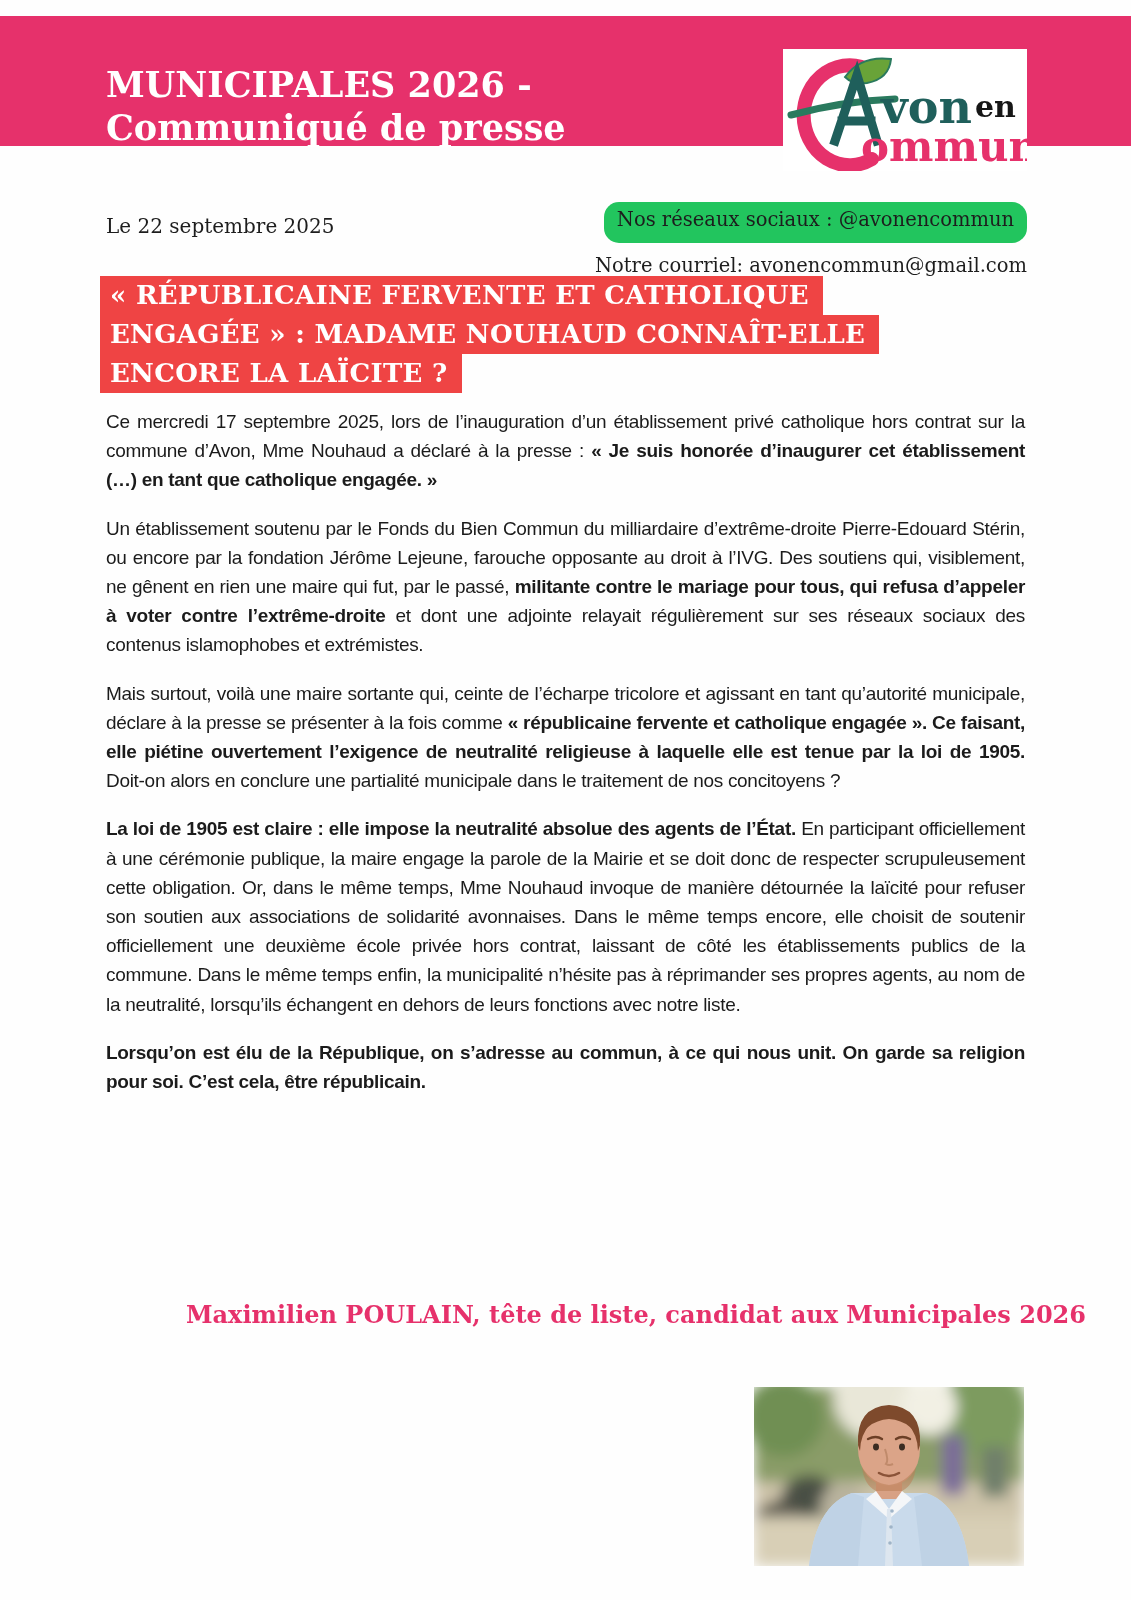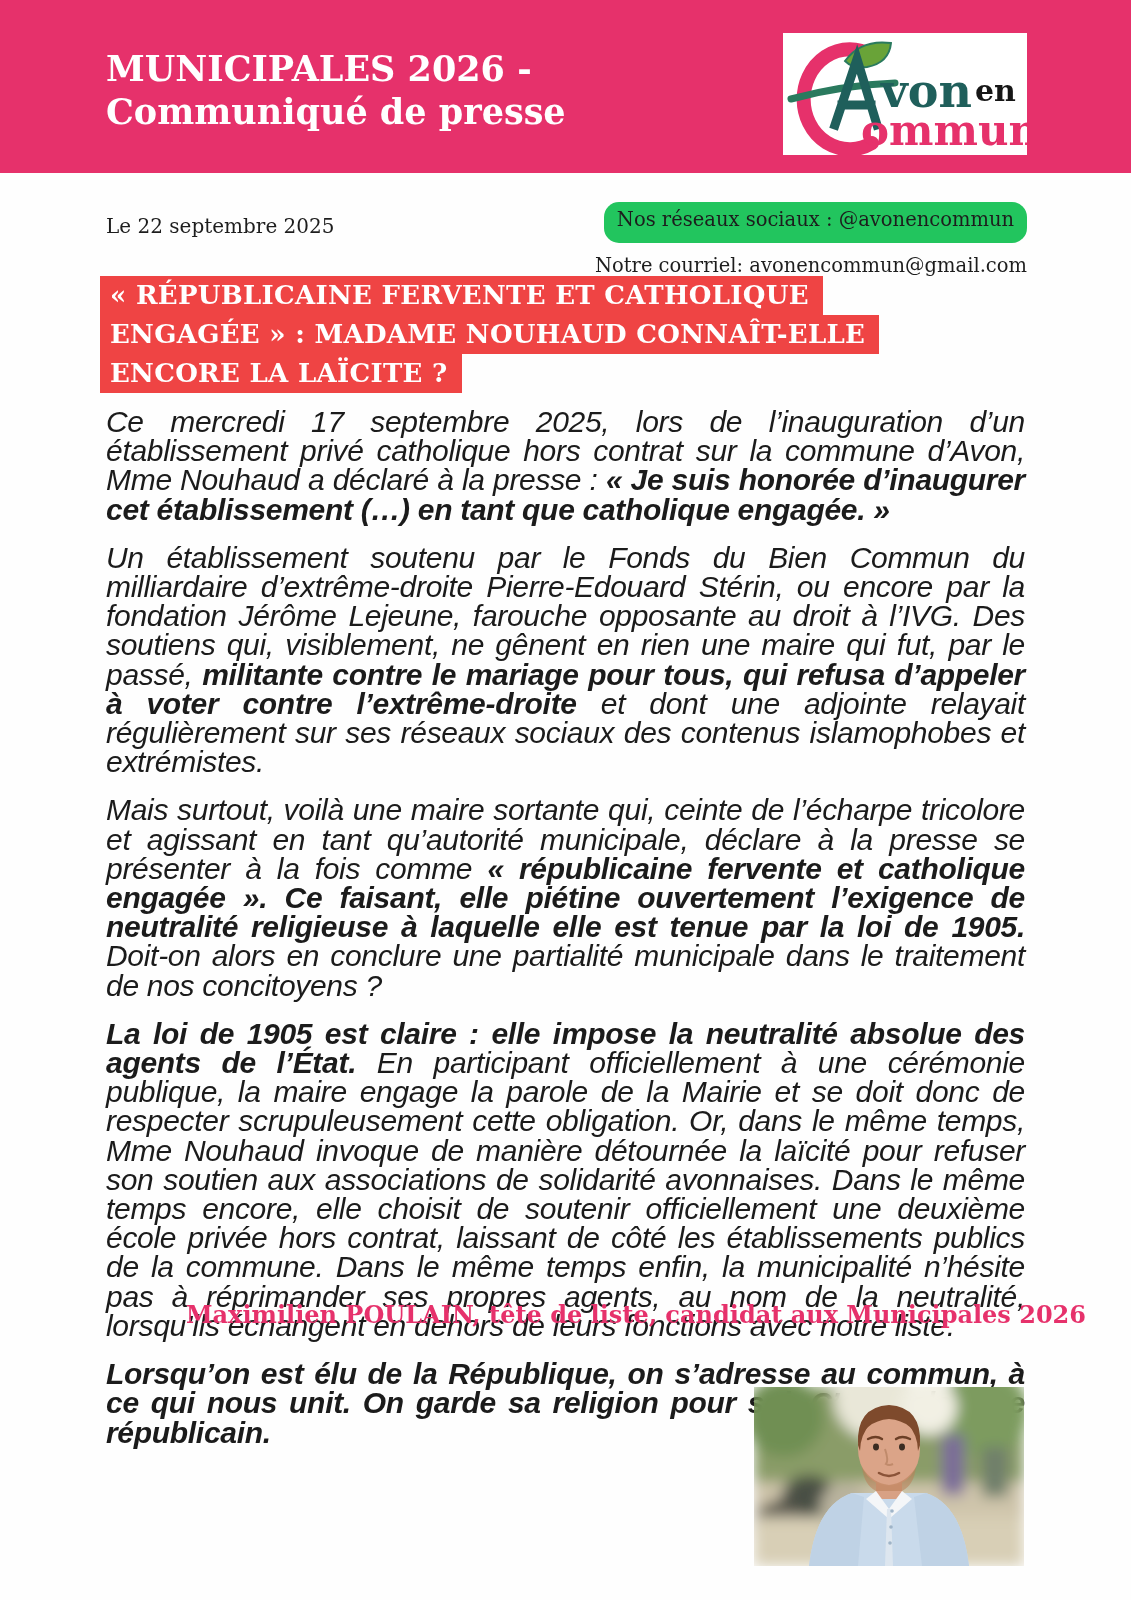--- a/index.html
+++ b/index.html
@@ -1,21 +1,21 @@
 <!DOCTYPE html>
 <html lang="fr"><head>
 <meta charset="utf-8">
 <style>
   html,body{margin:0;padding:0;background:#ffffff;}
   .page{
     position:relative;width:1131px;height:1600px;background:#fefefe;
     overflow:hidden;font-family:"Liberation Sans",sans-serif;
   }
   
-  .banner{position:absolute;left:0;top:0;width:1131px;height:173px;background:#e6316b;}
+  .banner{position:absolute;left:0;top:16px;width:1131px;height:130px;background:#e6316b;}
   .banner-title{
     position:absolute;left:106px;top:48px;color:#ffffff;
     font-family:"DejaVu Serif",serif;font-weight:bold;font-size:35px;line-height:1.22;
   }
   .logo-box{position:absolute;left:783px;top:33px;width:244px;height:122px;background:#ffffff;}
   
   .date-line{
     position:absolute;left:106px;top:214px;color:#1d1d1d;
     font-family:"DejaVu Serif",serif;font-size:20px;
   }
@@ -30,22 +30,22 @@
   .hl-line{font-size:0;}
   .hl-line span{
     display:inline-block;background:#ef4444;color:#ffffff;
     font-family:"DejaVu Serif",serif;font-weight:bold;font-size:26px;
     height:39px;line-height:39px;padding:0 14px 0 10px;letter-spacing:0.3px;
     white-space:nowrap;
   }
   
   .article{
     position:absolute;left:106px;top:407px;width:919px;
-    font-family:"Liberation Sans",sans-serif;font-size:30px;line-height:29.2px;
-    letter-spacing:-0.3px;text-align:justify;color:#1b1b1b;font-style:italic;
+    font-family:"Liberation Sans",sans-serif;font-size:19px;line-height:29.2px;
+    letter-spacing:-0.3px;text-align:justify;color:#1b1b1b;
   }
   .article p{margin:0 0 19px 0;}
   .article b{font-weight:bold;}
   
   .signature{
     position:absolute;left:106px;top:1300px;width:919px;box-sizing:border-box;
     padding-left:80px;text-align:left;color:#e6316b;
     font-family:"DejaVu Serif",serif;font-weight:bold;font-size:24px;white-space:nowrap;
   }
   

